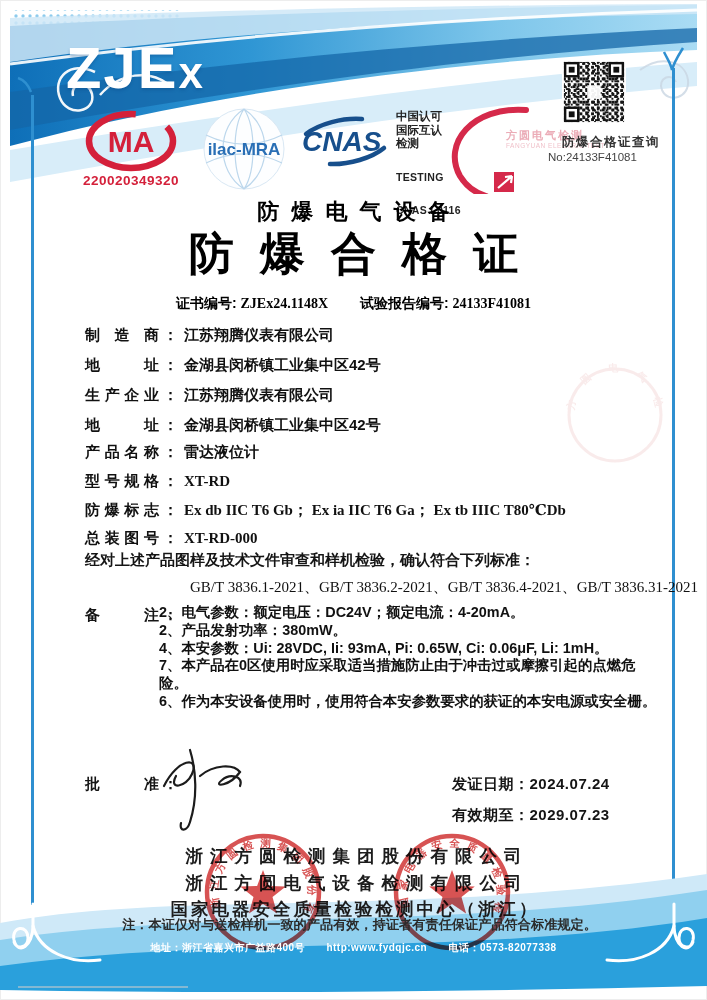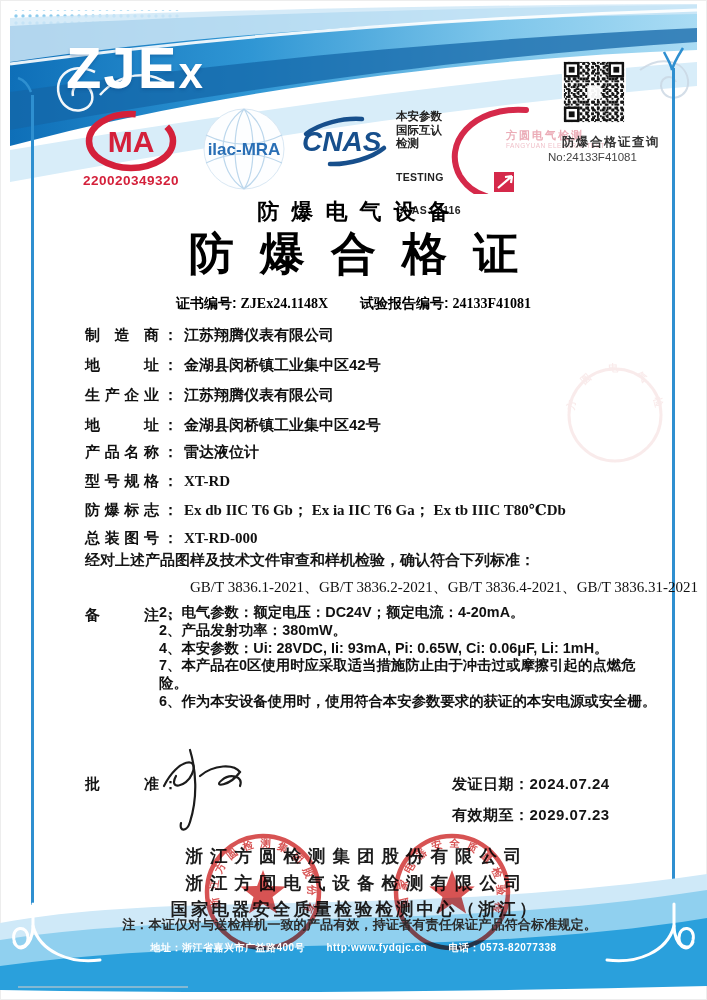--- a/index.html
+++ b/index.html
@@ -103,21 +103,21 @@
     </g>
     <text x="48" y="49" text-anchor="middle" font-size="17" font-weight="800" fill="#2a6fb5" font-family="Liberation Sans, sans-serif">ilac-MRA</text>
   </svg>
 
   <svg class="abs" style="left:298px;top:112px;" width="94" height="58" viewBox="0 0 94 58">
     <path d="M8,22 A45,20 -12 0 1 64,7" stroke="#174f8c" stroke-width="4.5" fill="none" stroke-linecap="round"></path>
     <path d="M86,36 A45,20 -12 0 1 32,52" stroke="#174f8c" stroke-width="4.5" fill="none" stroke-linecap="round"></path>
     <text x="4" y="39" font-size="28" font-weight="800" font-style="italic" fill="#174f8c" font-family="Liberation Sans, sans-serif">CNAS</text>
   </svg>
   <div class="cnas-cn">
-    <div>本安参数</div>
+    <div>中国认可</div>
     <div>国际互认</div>
     <div>检测</div>
     <div class="cnas-en">TESTING</div>
     <div class="cnas-en">CNAS L0116</div>
   </div>
 
   <svg class="abs" style="left:430px;top:102px;" width="110" height="92" viewBox="0 0 110 92">
     <path d="M96,8 C42,4 12,42 30,74 C36,84 46,91 56,94" stroke="#d5294a" stroke-width="6" fill="none" stroke-linecap="round"></path>
     <rect x="64" y="70" width="20" height="20" fill="#d5294a"></rect>
     <path d="M68,86 L82,74 M82,74 l-7,1 M82,74 l-1,7" stroke="#ffffff" stroke-width="2.2" fill="none"></path>

